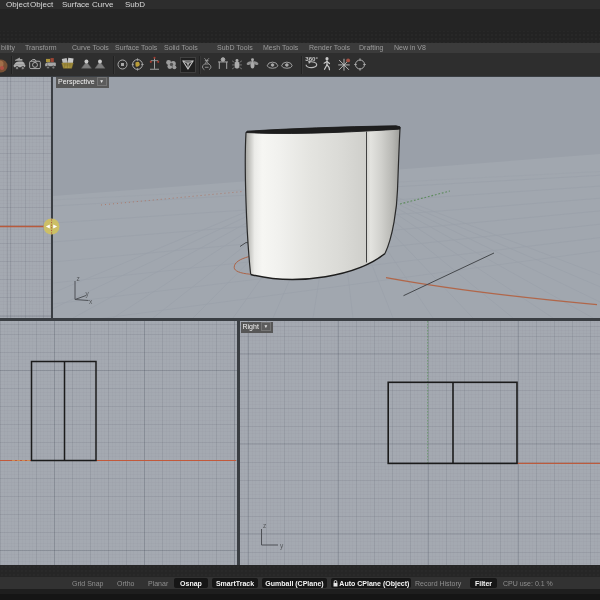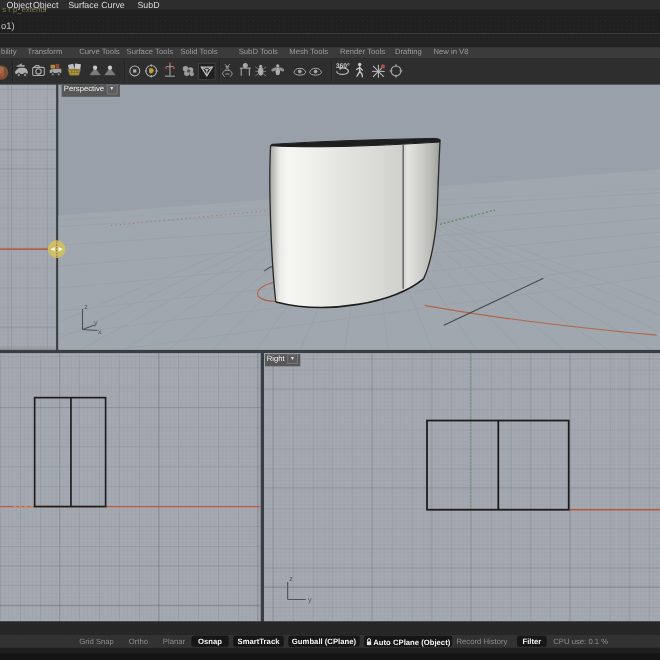--- a/index.html
+++ b/index.html
@@ -52,24 +52,20 @@
 <div id="app">
 
   <div class="abs" id="menubar">
     <span style="left:6px">Object</span>
     <span style="left:30px">Object</span>
     <span style="left:62px">Surface</span>
     <span style="left:92px">Curve</span>
     <span style="left:125px">SubD</span>
   </div>
 
-  <div class="abs" id="cmdhist">
-    <span class="abs" id="histfrag">s r p_extents</span>
-    <span class="abs" id="prompt">o1)</span>
-  </div>
   <div class="abs" id="optrow"></div>
 
   <div class="abs" id="tabs">
     <span style="left:1px">bility</span>
     <span style="left:25px">Transform</span>
     <span style="left:72px">Curve Tools</span>
     <span style="left:115px">Surface Tools</span>
     <span style="left:164px">Solid Tools</span>
     <span style="left:217px">SubD Tools</span>
     <span style="left:263px">Mesh Tools</span>

